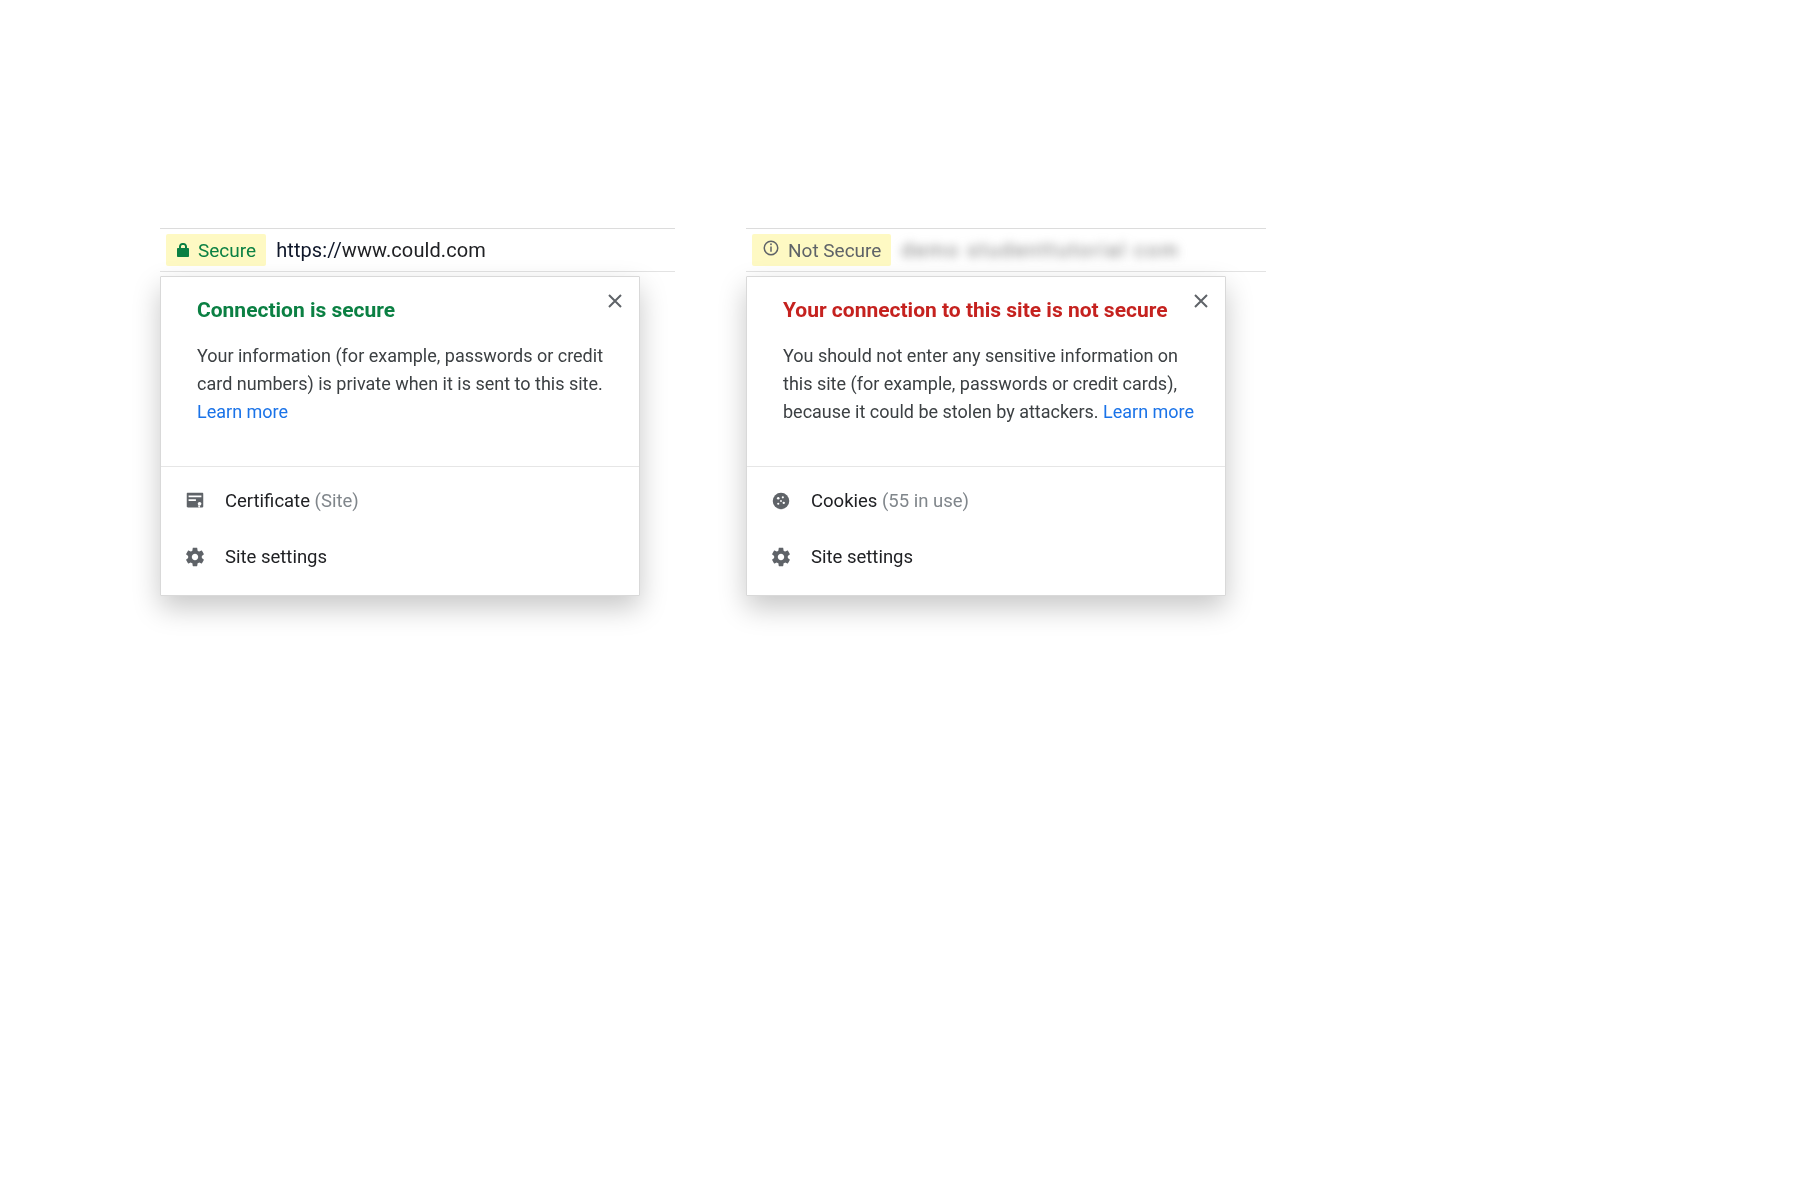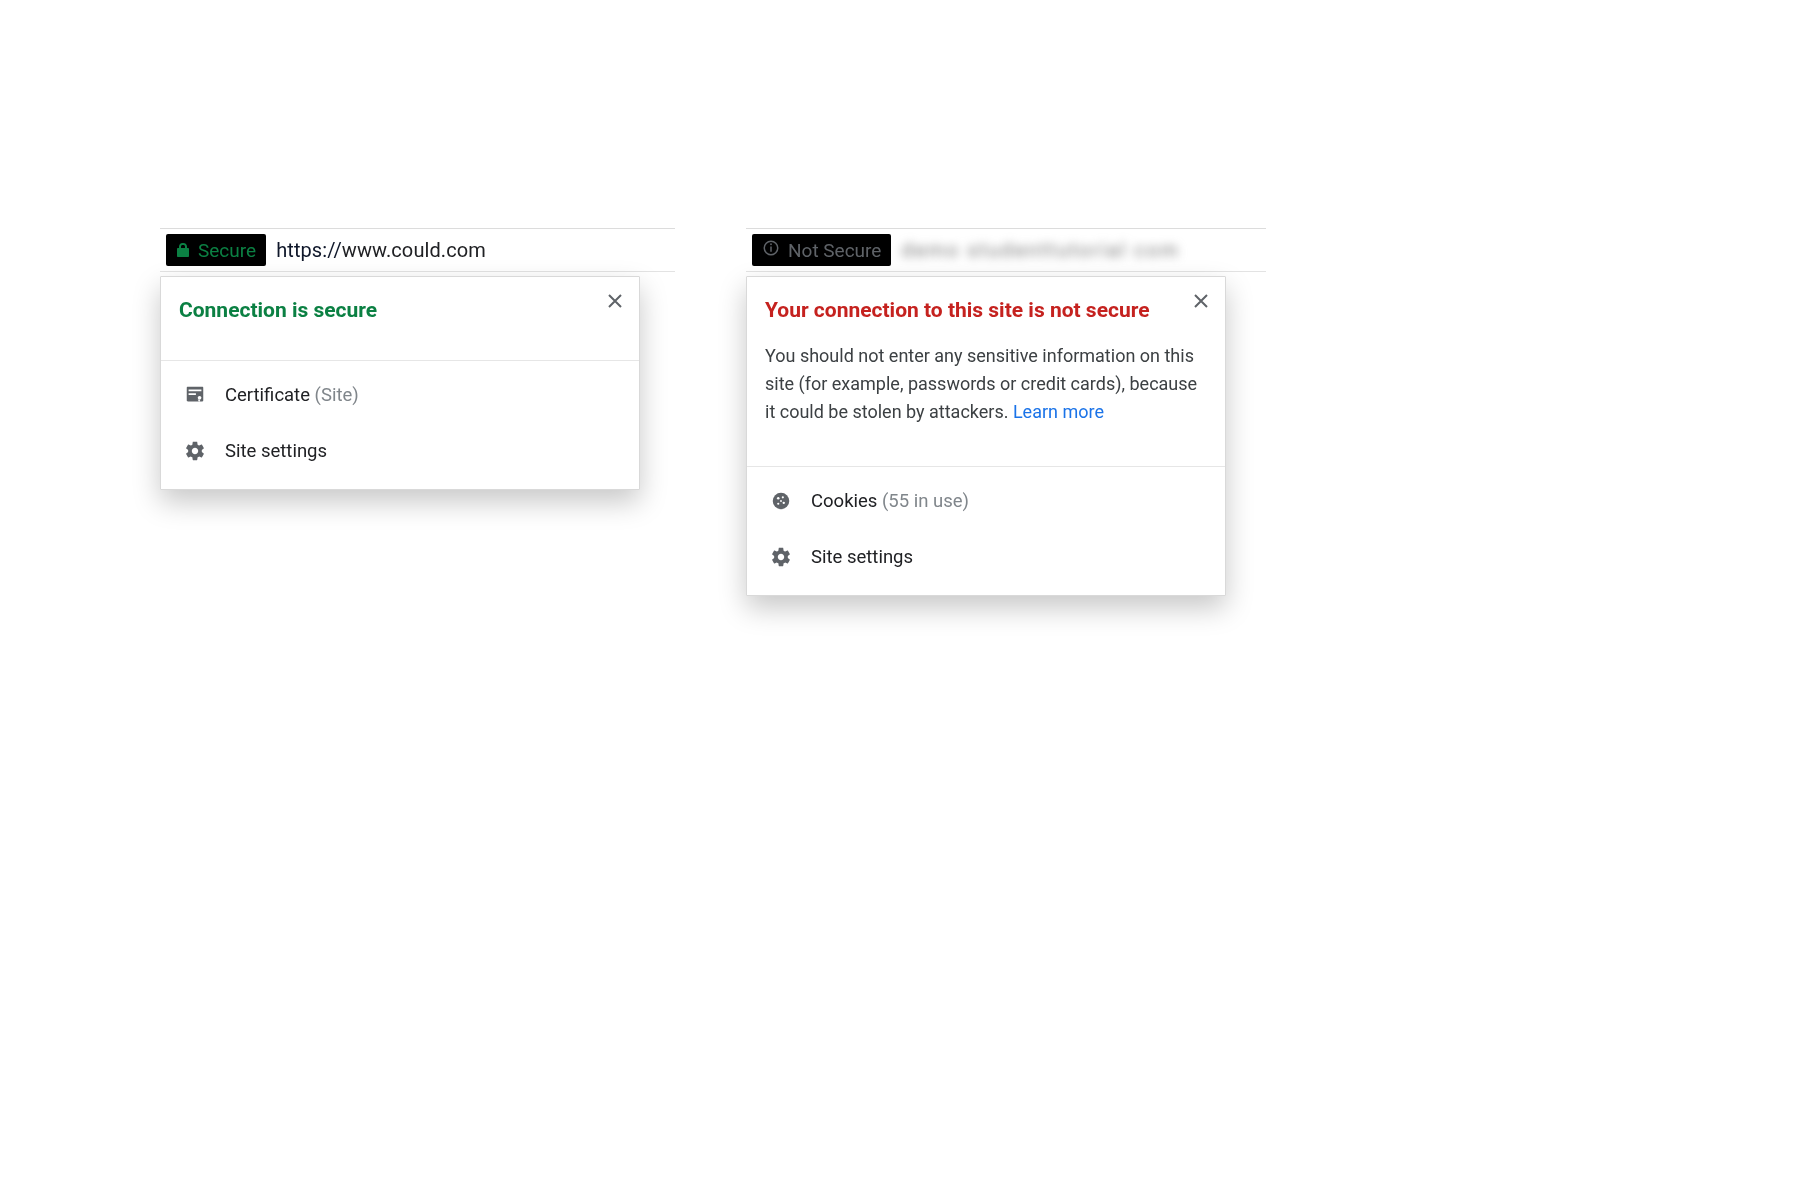--- a/index.html
+++ b/index.html
@@ -27,21 +27,21 @@
     align-items: center;
     font-size: 20px;
   }
   .chip {
     display: inline-flex;
     align-items: center;
     gap: 8px;
     height: 32px;
     padding: 0 10px;
     margin-left: 6px;
-    background: #000000;
+    background: #fef9c3;
     border-radius: 2px;
     color: #5f6368;
   }
   .chip .lock-icon svg { display:block; }
   .chip .secure-text { color: #0b8043; font-size: 19px; }
   .chip .notsecure-text { color: #5f6368; font-size: 19px; }
   .addr-url {
     margin-left: 10px;
     font-size: 20px;
     letter-spacing: 0.1px;
@@ -64,21 +64,21 @@
   }
   .card .close {
     position: absolute;
     top: 10px; right: 10px;
     width: 28px; height: 28px;
     display: flex; align-items: center; justify-content: center;
     color: #5f6368;
     cursor: pointer;
   }
   .card .section {
-    padding: 20px 22px 22px 18px;
+    padding: 20px 22px 22px 36px;
   }
   .card .title {
     font-size: 21px;
     margin: 0 0 14px 0;
     line-height: 1.28;
   }
   .title.green { color: #0b8043; }
   .title.red { color: #c5221f; }
   .card .body {
     font-size: 18px;
@@ -132,20 +132,23 @@
     </div>
 
     <div class="card" style="margin-top:4px;">
       <div class="close">
         <svg width="16" height="16" viewBox="0 0 16 16" fill="none" stroke="#5f6368" stroke-width="2">
             <path d="M2 2 L14 14 M14 2 L2 14"></path>
           </svg>
       </div>
       <div class="section">
         <h2 class="title green">Connection is secure</h2>
+        <p class="body">
+          <span>Your information (for example, passwords or credit card numbers) is private when it is sent to this site. </span><a class="learn">Learn more</a>
+        </p>
       </div>
       <div class="divider"></div>
       <div class="list">
         <div class="row">
           <span class="icon">
             <svg width="22" height="22" viewBox="0 0 24 24" fill="#5f6368">
                 <path d="M4 3h16c.55 0 1 .45 1 1v14c0 .55-.45 1-1 1H4c-.55 0-1-.45-1-1V4c0-.55.45-1 1-1zm1 3v2h14V6H5zm0 4v2h8v-2H5z"></path>
                 <circle cx="17" cy="15" r="2" fill="#fff"></circle>
                 <path fill="#fff" d="M15 17l1.5 3 1.5-3z"></path>
               </svg>

